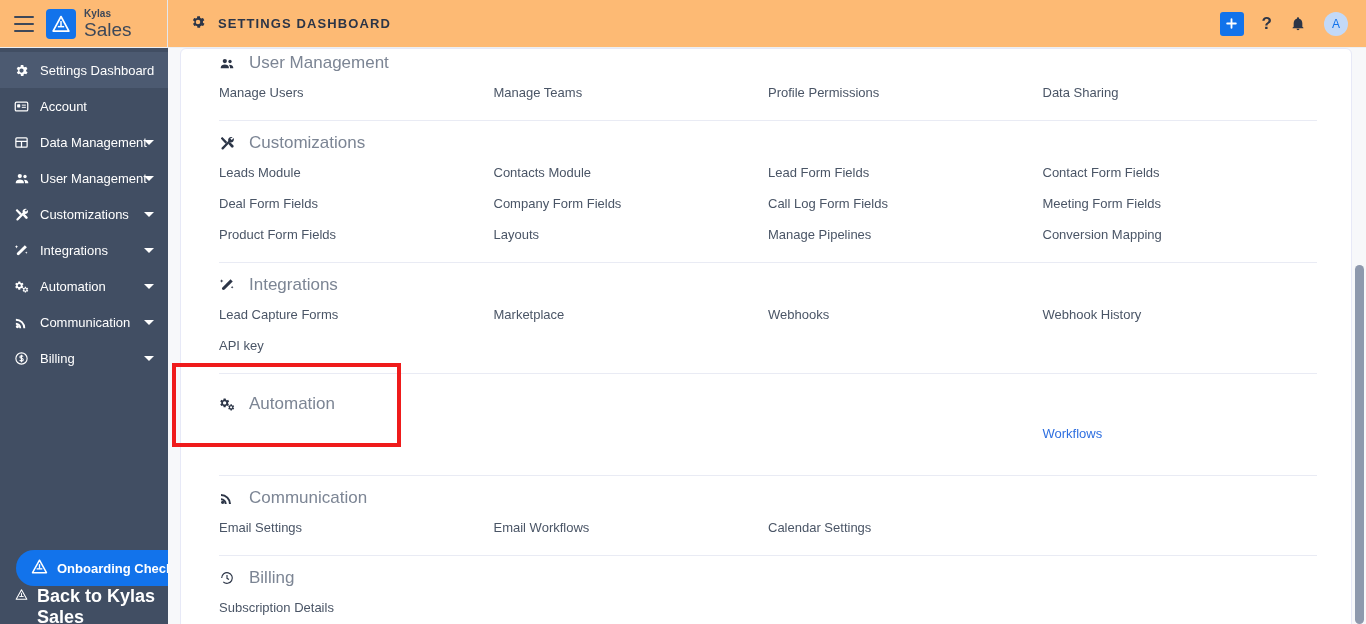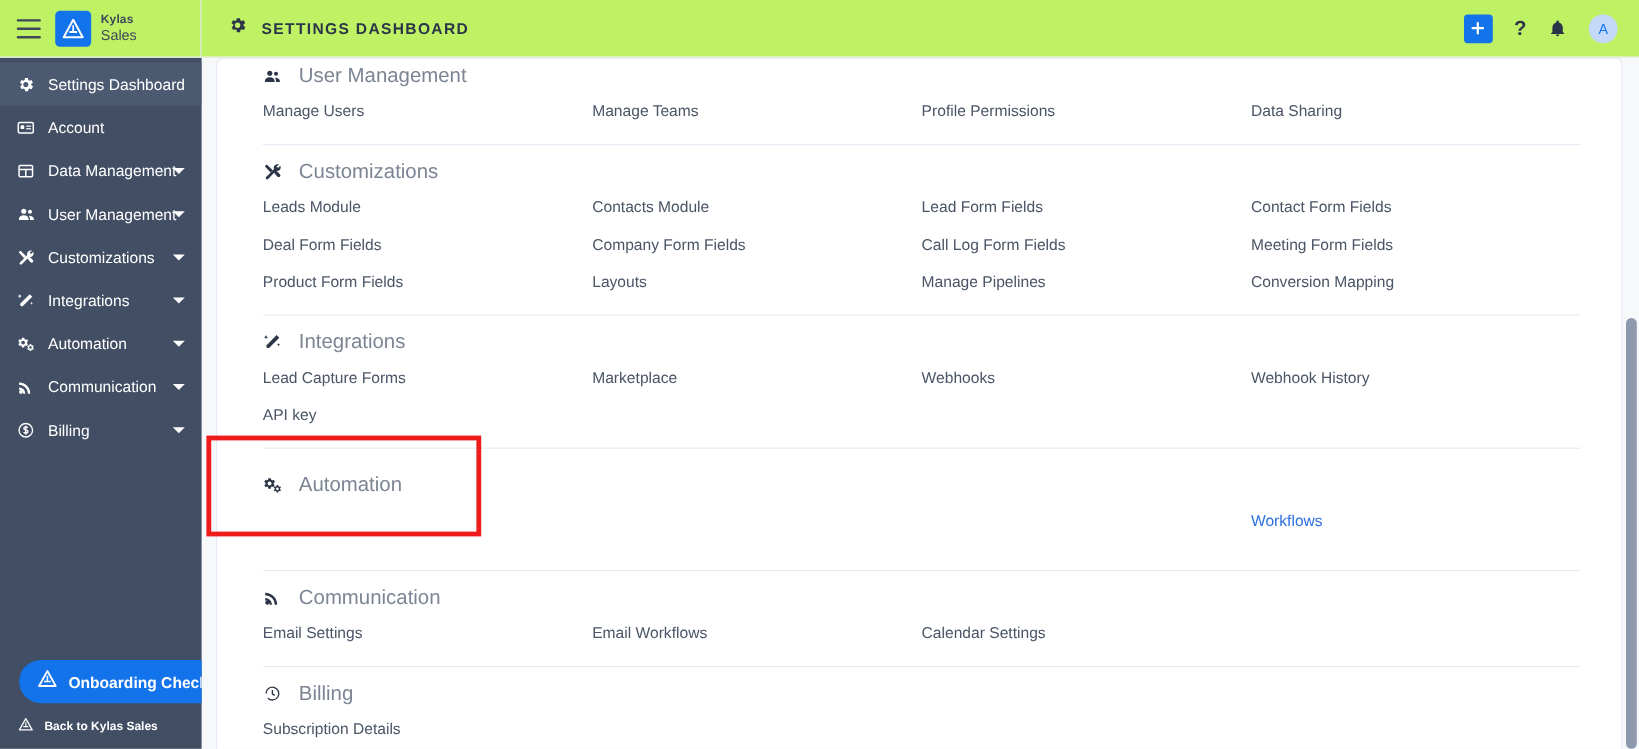--- a/index.html
+++ b/index.html
@@ -7,21 +7,21 @@
     width: 1366px; height: 624px;
     overflow: hidden;
     font-family: "Liberation Sans", sans-serif;
     background: #f7f8fa;
   }
 
   
   .topbar {
     position: absolute; top: 0; left: 0;
     width: 1366px; height: 48px;
-    background: #bef264;
+    background: #fdba74;
     display: flex; align-items: center;
     border-bottom: 1px solid #eceff3;
     z-index: 40;
   }
   .brand-zone {
     width: 168px; height: 48px;
     display: flex; align-items: center;
     padding-left: 14px;
     border-right: 1px solid #e3e7ee;
   }
@@ -30,21 +30,21 @@
     display: flex; flex-direction: column; justify-content: space-between;
     cursor: pointer; margin-right: 12px;
   }
   .hamburger span { display: block; height: 2px; width: 20px; background: #3d4859; border-radius: 1px; }
   .logo-mark {
     width: 30px; height: 30px; background: #1273eb; border-radius: 4px;
     display: flex; align-items: center; justify-content: center; flex: 0 0 auto;
   }
   .brand-text { margin-left: 8px; line-height: 1; }
   .brand-kylas { font-size: 10px; font-weight: bold; color: #3d4859; display: block; letter-spacing: .1px; }
-  .brand-sales { font-size: 12px; color: #3d4859; display: block; margin-top: 1px; }
+  .brand-sales { font-size: 19px; color: #3d4859; display: block; margin-top: 1px; }
 
   .page-title-zone {
     display: flex; align-items: center; padding-left: 22px; flex: 1;
   }
   .page-title-zone .ttl {
     font-size: 13px; font-weight: bold; letter-spacing: 1.1px;
     color: #2c3547; margin-left: 12px;
   }
   .topbar-actions {
     display: flex; align-items: center; gap: 18px; padding-right: 18px;
@@ -92,22 +92,22 @@
 
   .onboarding {
     position: absolute; left: 16px; bottom: 38px;
     height: 36px; padding: 0 18px 0 14px;
     background: #1273eb; border-radius: 18px;
     display: flex; align-items: center; cursor: pointer;
   }
   .onboarding .ob-label { color: #fff; font-size: 13px; font-weight: bold; margin-left: 8px; white-space: nowrap; }
   .back-link {
     position: absolute; bottom: 0; left: 0; width: 168px; height: 38px;
-    display: flex; align-items: center; padding-left: 14px;
-    color: #ffffff; font-size: 10px; font-weight: bold; cursor: pointer;
+    display: flex; align-items: flex-start; padding-left: 14px;
+    color: #ffffff; font-size: 18px; font-weight: bold; cursor: pointer;
   }
   .back-link .bl-label { margin-left: 8px; }
 
   
   .main {
     position: absolute; top: 48px; left: 168px;
     width: 1198px; height: 576px;
     background: #f7f8fa;
     overflow: hidden;
   }

